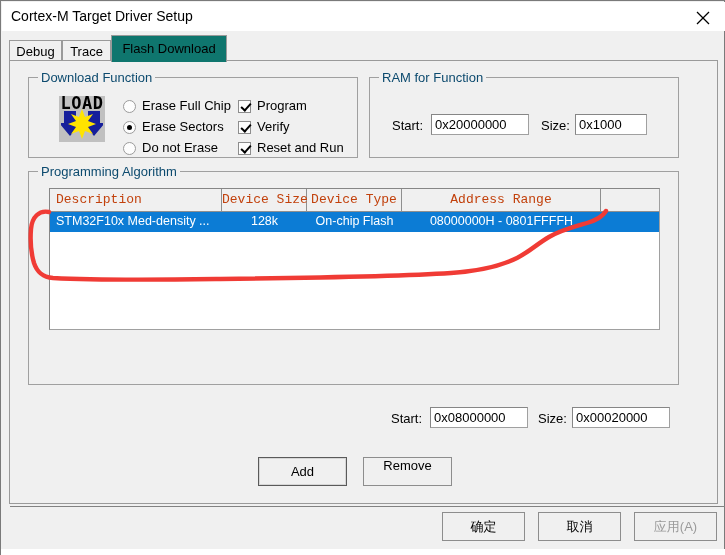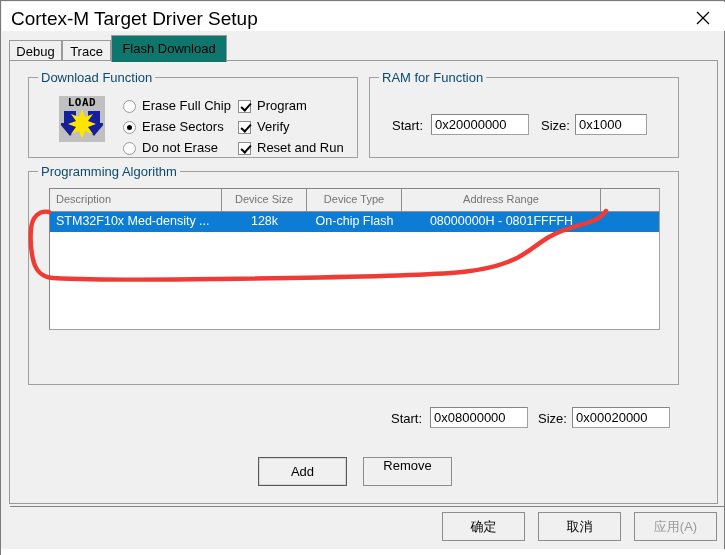--- a/index.html
+++ b/index.html
@@ -29,21 +29,21 @@
   #titlebar {
     position: absolute;
     left: 1px; top: 1px;
     width: 723px; height: 29px;
     background: #ffffff;
     box-sizing: border-box;
   }
   #title-text {
     position: absolute;
     left: 9px; top: 6px;
-    font-size: 19px;
+    font-size: 14px;
     color: #000;
     white-space: nowrap;
   }
   #close-button {
     position: absolute;
     right: 0px; top: 0px;
     width: 44px; height: 29px;
     cursor: pointer;
   }
   #close-button svg { position:absolute; left: 15px; top: 9px; }
@@ -116,21 +116,21 @@
     left: 30px; top: 18px;
     width: 46px; height: 46px;
     background: #c0c0c0;
   }
   #load-icon .lbl {
     position: absolute;
     left: 0; top: 1px; width: 46px;
     text-align: center;
     font-family: "DejaVu Sans Mono", monospace;
     font-weight: bold;
-    font-size: 11px;
+    font-size: 17px;
     letter-spacing: 0.5px;
     color: #000;
     line-height: 12px;
   }
   #load-icon svg { position: absolute; left: 2px; top: 13px; }
 
   
   .optrow {
     position: absolute;
     white-space: nowrap;
@@ -238,26 +238,27 @@
     position: relative;
     height: 22px;
     background: #f0f0f0;
     border-bottom: 1px solid #8f8f8f;
   }
   .th {
     position: absolute;
     top: 0; height: 22px;
     box-sizing: border-box;
     border-right: 1px solid #8f8f8f;
-    font-size: 11px;
-    color: #737373;
+    font-size: 13px;
+    color: #c2410c;
     line-height: 21px;
     white-space: nowrap;
     background: #f0f0f0;
     cursor: pointer;
+    font-family: Liberation Mono, monospace;
   }
   .th.c0 { left: 0px;   width: 172px; padding-left: 6px; }
   .th.c1 { left: 172px; width: 85px;  text-align: center; }
   .th.c2 { left: 257px; width: 95px;  text-align: center; }
   .th.c3 { left: 352px; width: 199px; text-align: center; }
   .th.c4 { left: 551px; width: 58px;  border-right: none; }
 
   .trow {
     position: absolute;
     left: 0; top: 23px;

